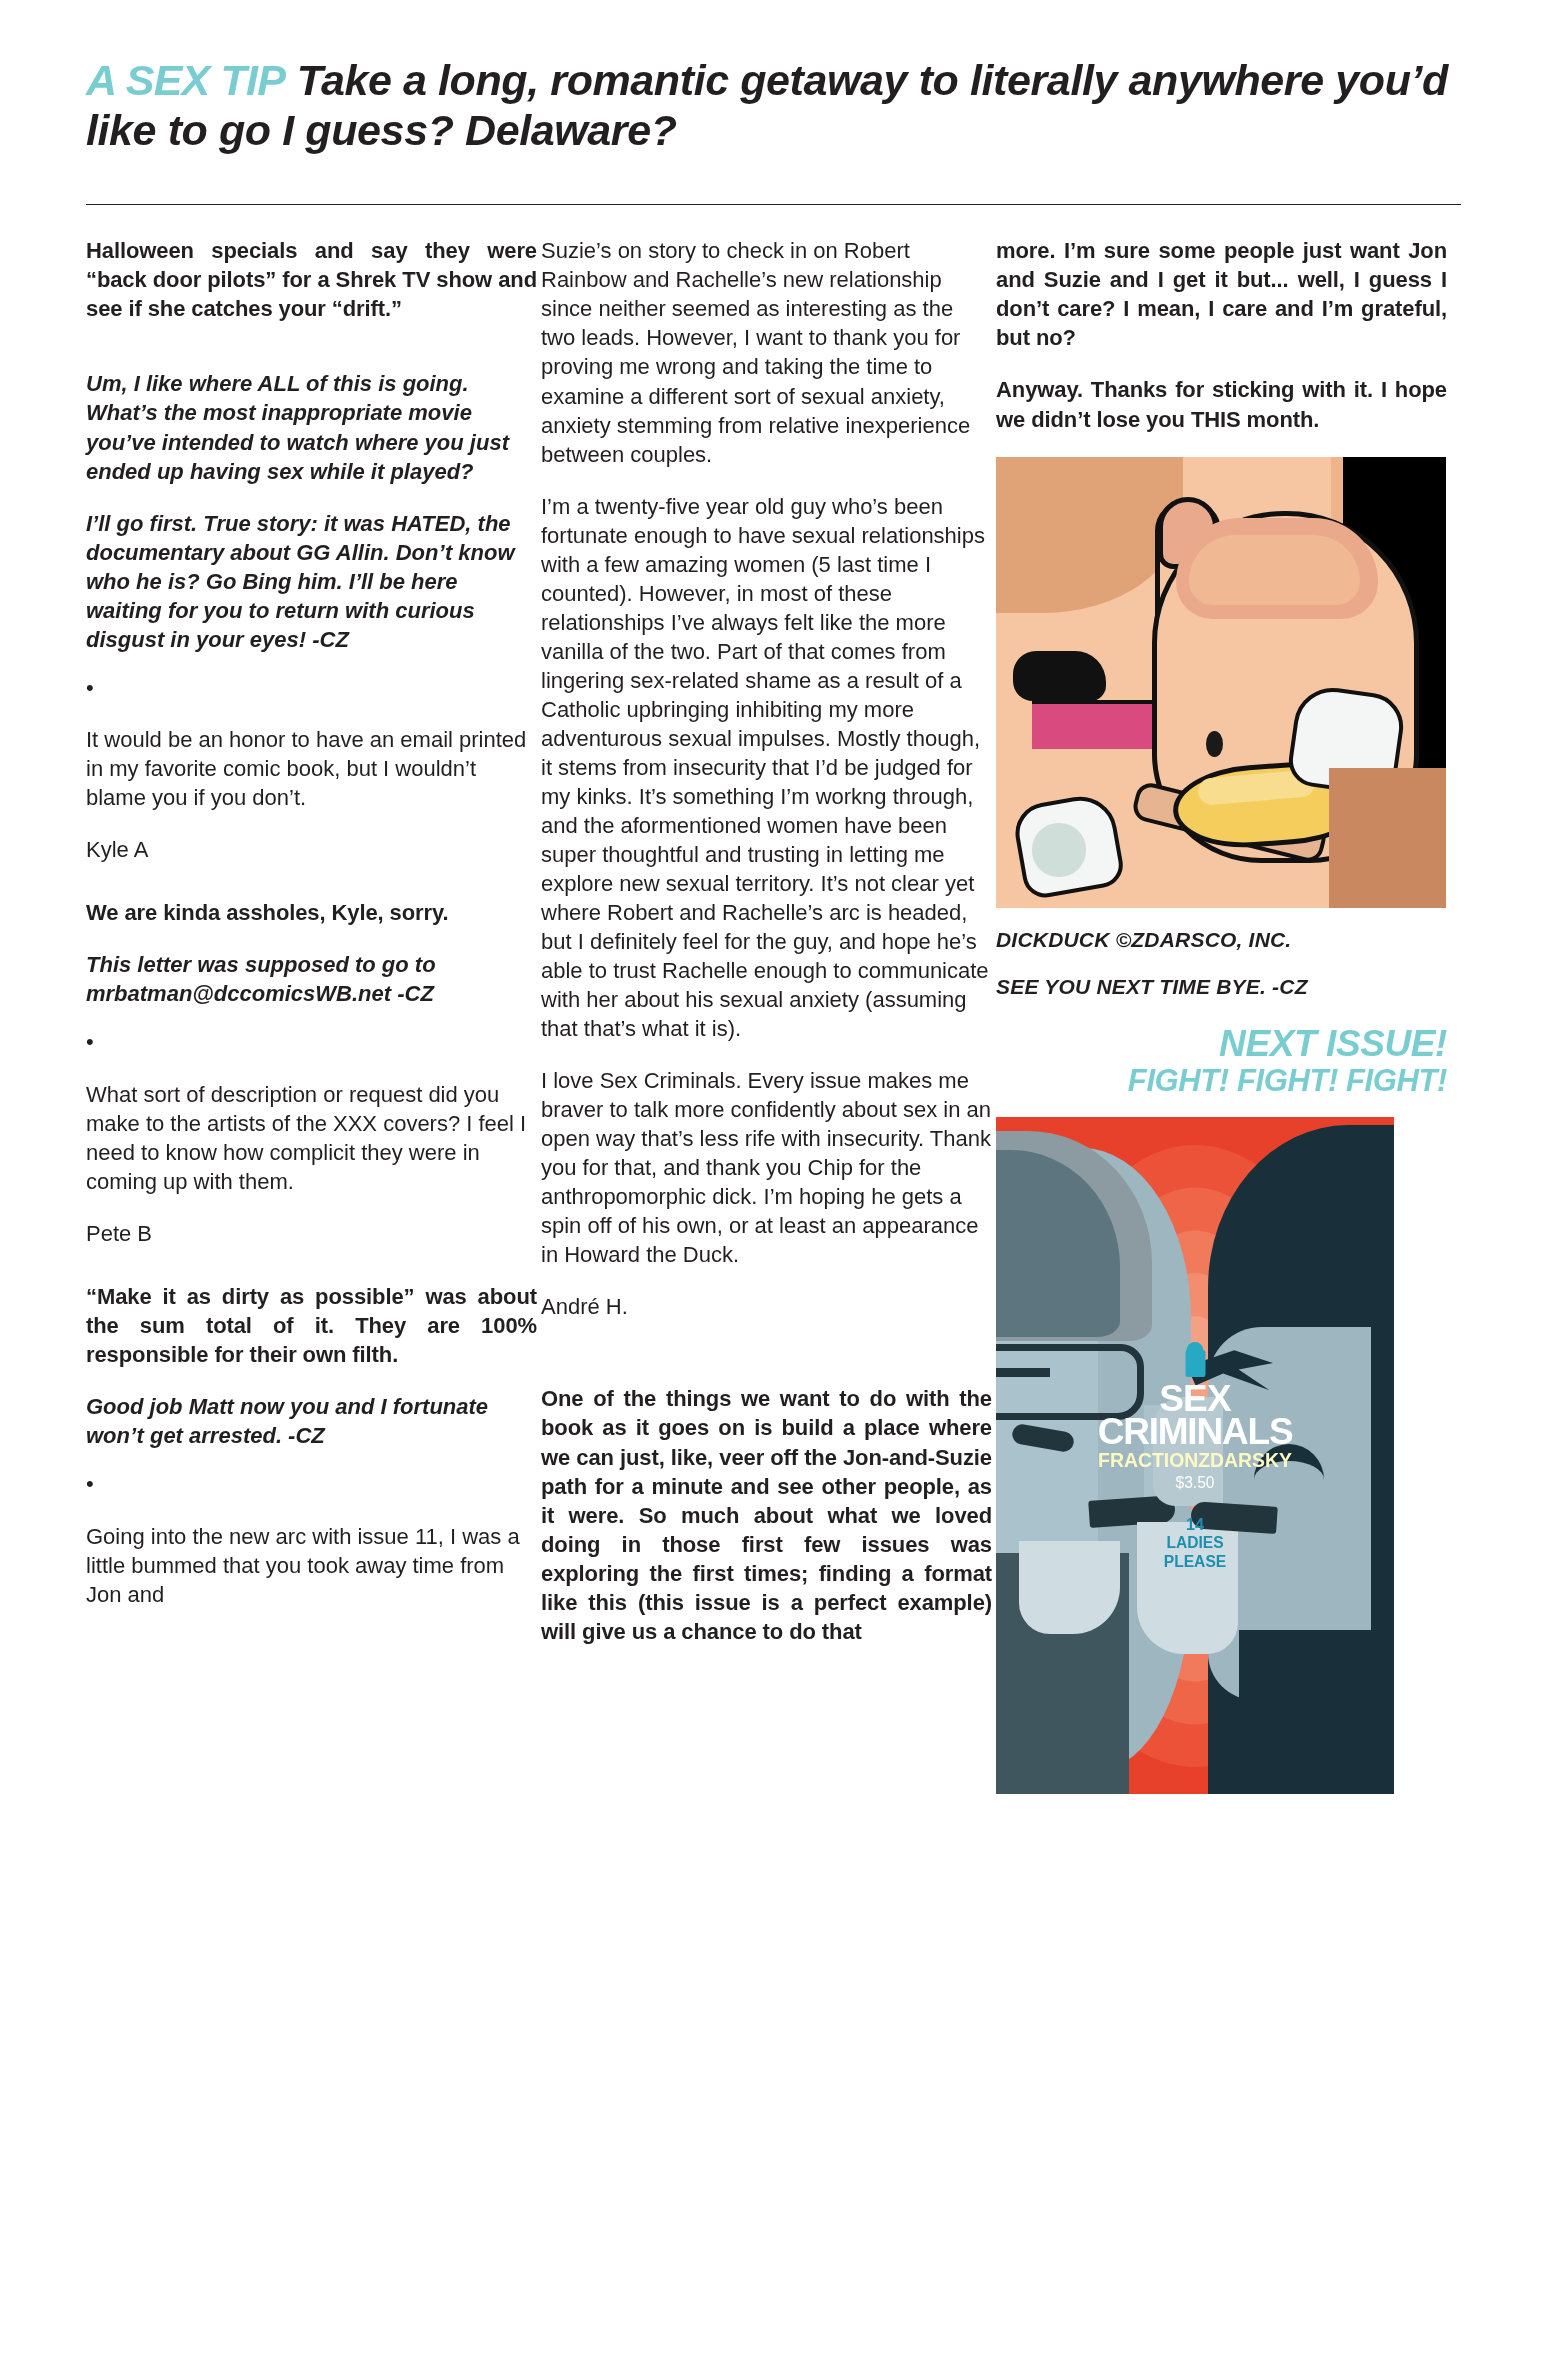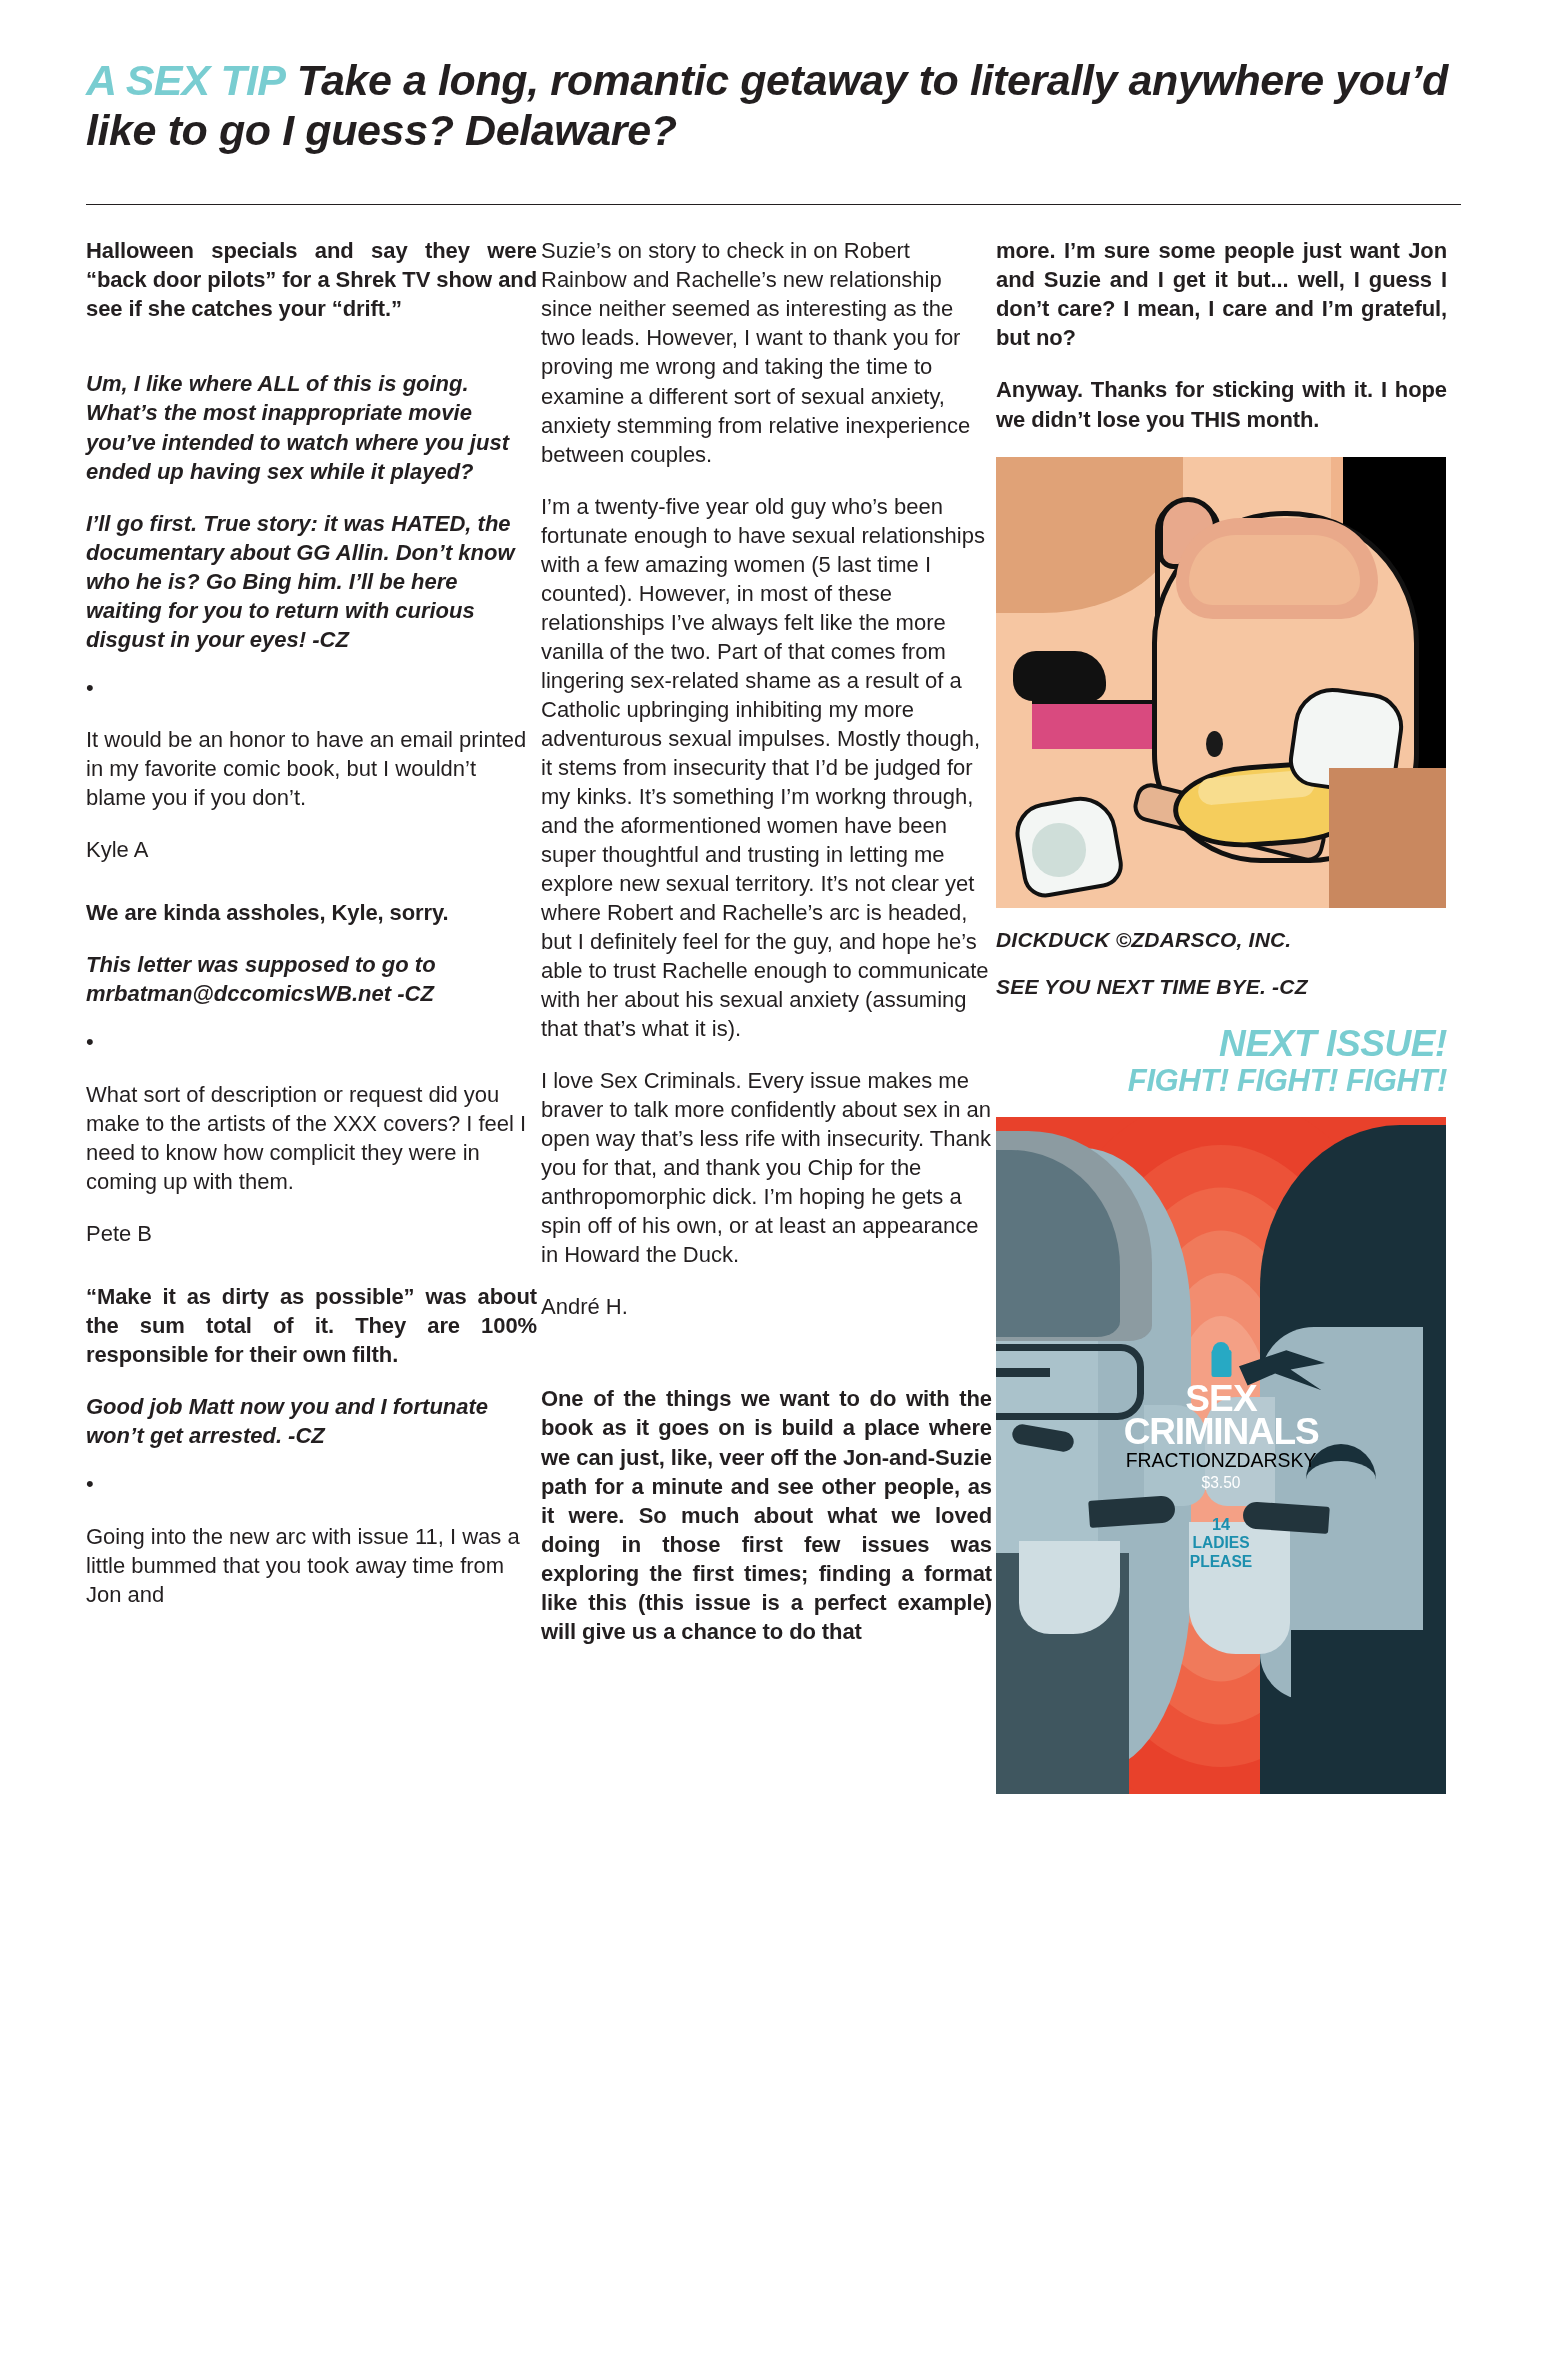--- a/index.html
+++ b/index.html
@@ -241,21 +241,21 @@
   }
   .next-issue .ni-2 {
     font-size: 31px;
     line-height: 1.12;
     letter-spacing: -0.4px;
   }
 
   
   .cover {
     position: relative;
-    width: 450px;
+    width: 398px;
     height: 677px;
     margin-top: 18.7px;
     overflow: hidden;
     background: #e8412b;
   }
   .cover .ring {
     position: absolute;
     left: 50%;
     top: 50%;
     transform: translate(-50%, -50%);
@@ -418,22 +418,22 @@
     letter-spacing: -0.8px;
   }
   .cover .ttl2 {
     color: #ffffff;
     font-weight: 700;
     font-size: 37px;
     line-height: 0.92;
     letter-spacing: -1.2px;
   }
   .cover .credits {
-    color: #000000;
-    font-weight: 400;
+    color: #fef9c3;
+    font-weight: 700;
     font-size: 19.4px;
     letter-spacing: 0px;
     line-height: 1.2;
   }
   .cover .price {
     color: #ffffff;
     font-size: 15.6px;
     font-weight: 400;
     line-height: 1.4;
   }

